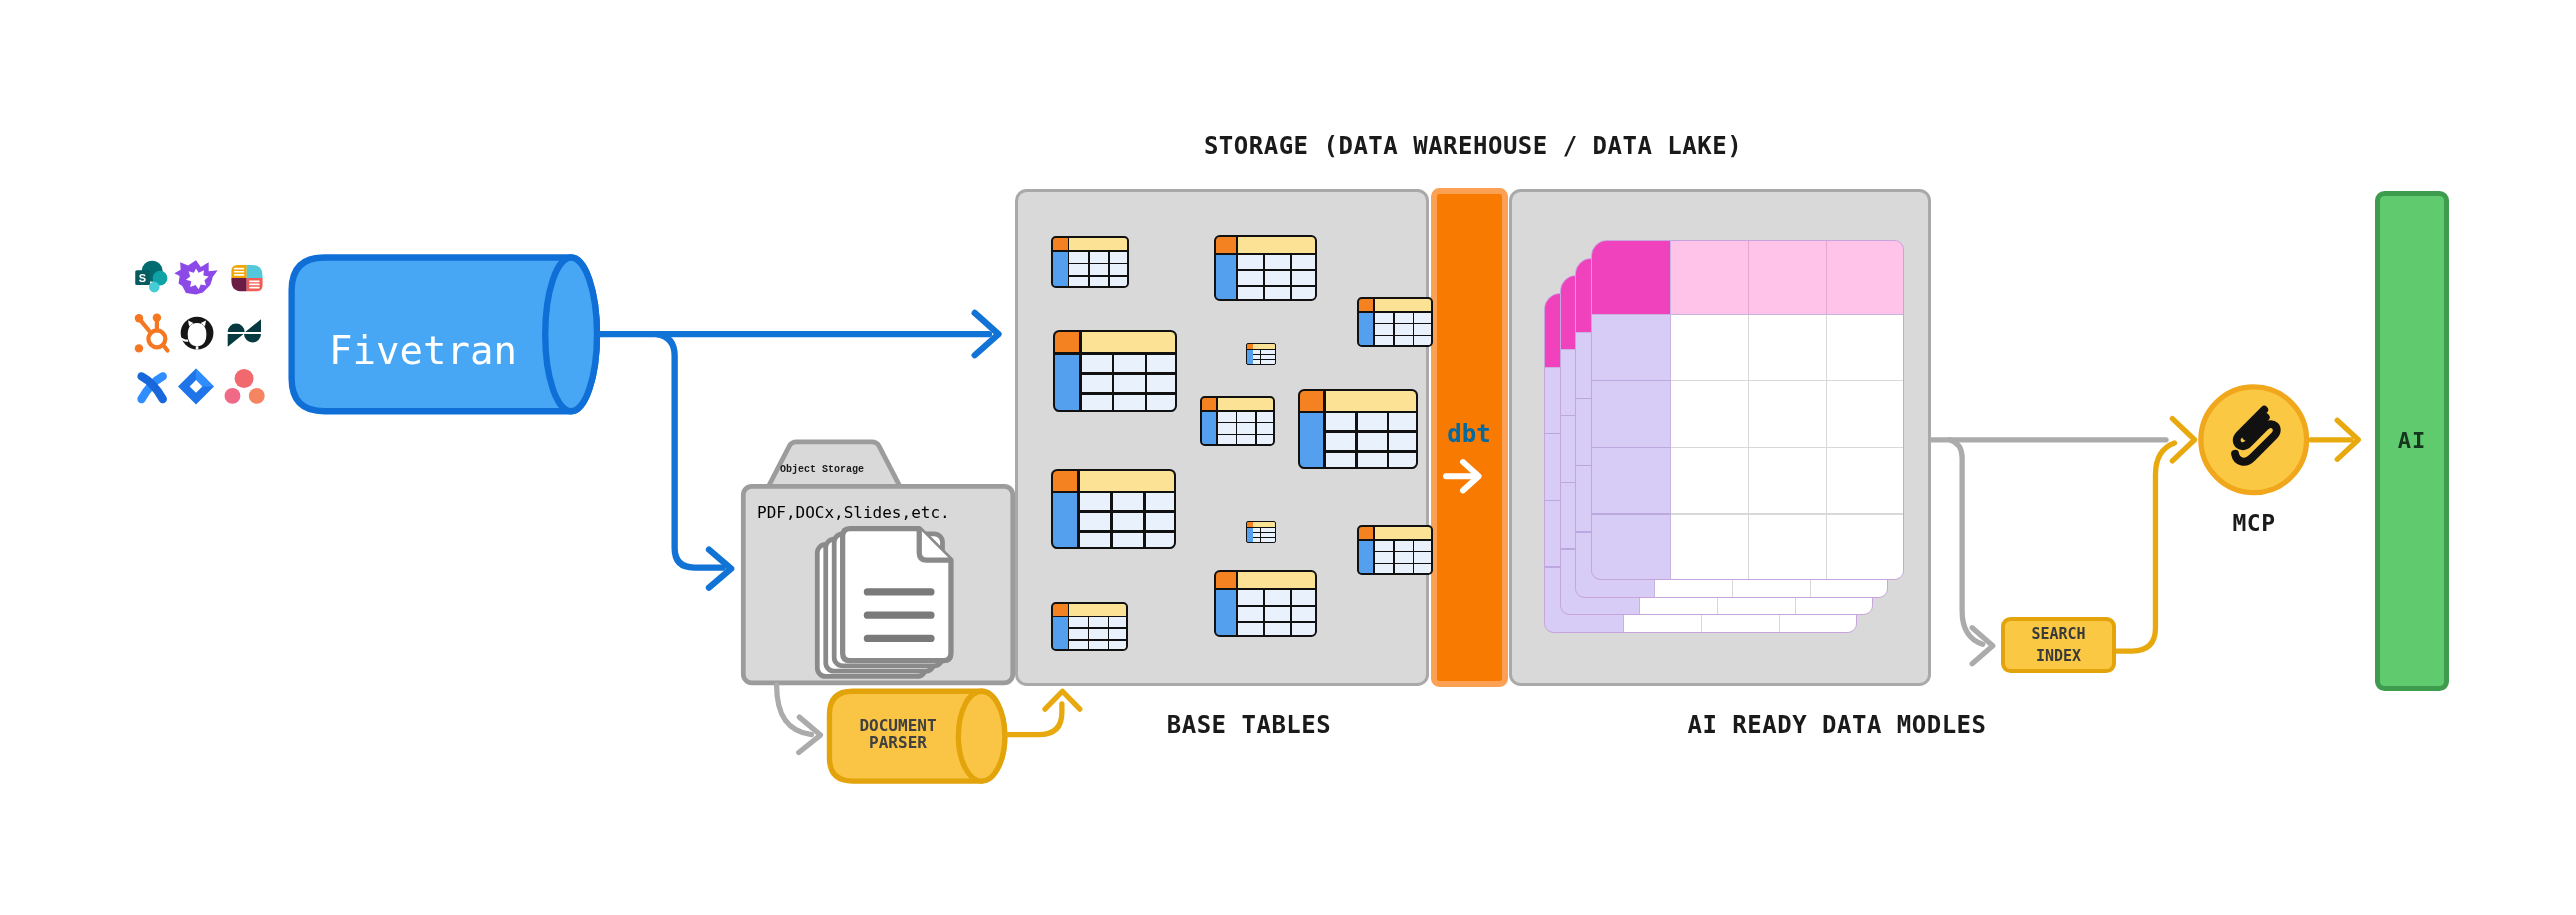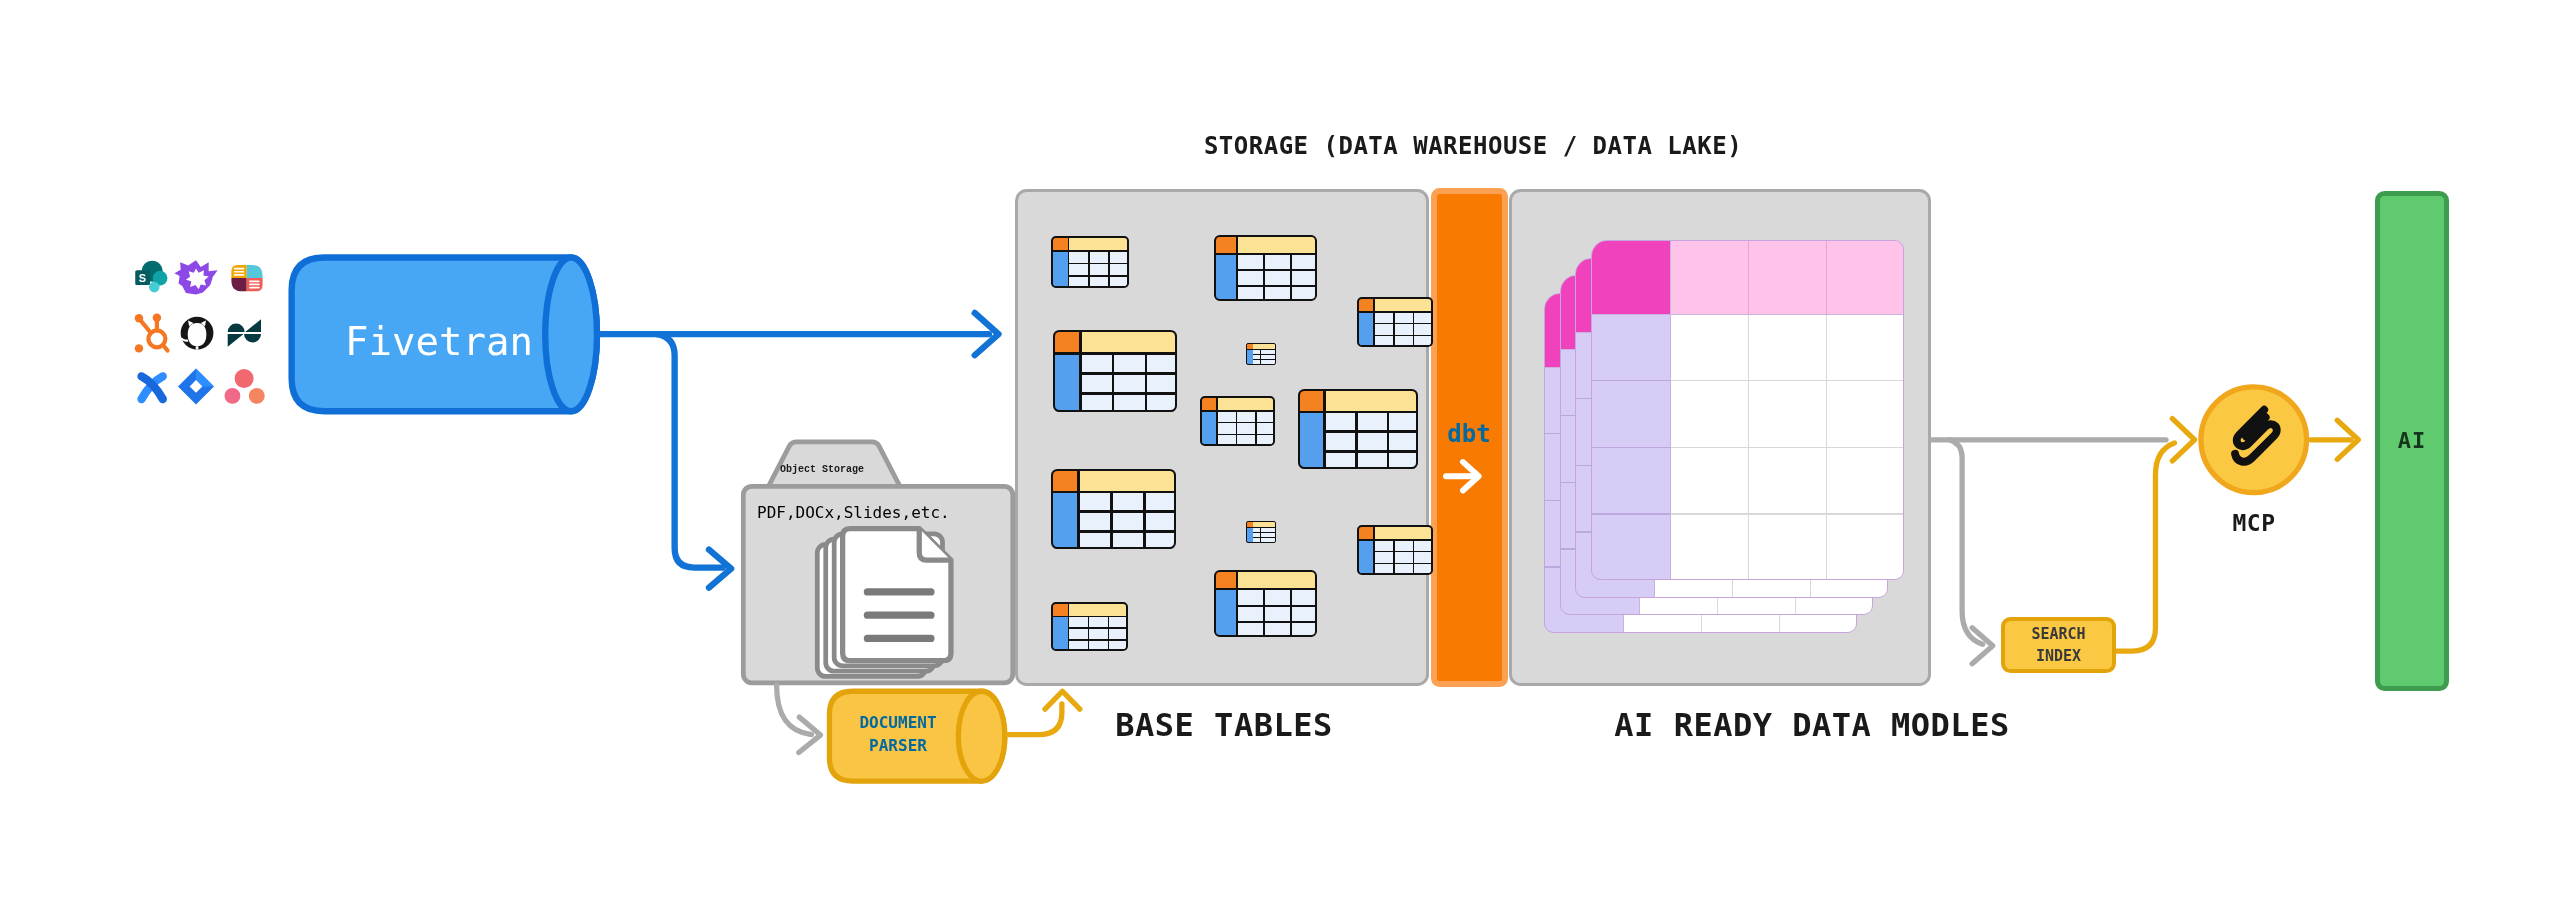--- a/index.html
+++ b/index.html
@@ -20,26 +20,26 @@
   .ai-bar { background:#5FCB6E; border:5.3px solid #3E9C4F; border-radius:9.5px; }
 
   
   .search-box { background:#FBC843; border:4.8px solid #E2A30B; border-radius:9.5px;
     display:flex; align-items:center; justify-content:center; }
 
   
   .lbl { position:absolute; color:#1A1A1A; font-weight:bold; white-space:pre-line;
          text-align:center; transform:translate(-50%,-50%); letter-spacing:0.5px; }
   .lbl-title      { font-size:24px; }
-  .lbl-section    { font-size:32px; }
+  .lbl-section    { font-size:24px;margin-left:25px; }
   .lbl-fivetran   { font-size:39px; font-weight:normal; color:#FFFFFF; letter-spacing:0; }
   .lbl-dbt        { font-size:24px; color:#0369a1; letter-spacing:0; }
   .lbl-ai         { font-size:22px; color:#16361D; letter-spacing:1.1px; }
   .lbl-mcp        { font-size:23px; }
-  .lbl-parser     { font-size:16px; color:#0369a1; line-height:23px; letter-spacing:0; }
+  .lbl-parser     { font-size:16px; color:#404040; line-height:17px; letter-spacing:0; }
   .lbl-search     { position:static; transform:none; font-size:15px; color:#3A3A3A;
                     line-height:22px; font-weight:bold; white-space:pre-line; text-align:center; }
   .lbl-folder-tab { font-family:Liberation Mono, monospace; font-size:10px; letter-spacing:0; }
   .lbl-formats    { font-size:16px; font-weight:normal; color:#000000; transform:none;
                     text-align:left; letter-spacing:0; }
   .lbl-sp-s       { font-family:"Liberation Sans",sans-serif; font-size:11px; color:#fff;
                     transform:none; display:flex; align-items:center; justify-content:center; }
 
   
   .tbl { position:absolute; display:grid; background:#111; overflow:hidden;
@@ -529,21 +529,21 @@
           <div></div>
           <div></div>
           <div></div>
           <div></div>
         </div>
       </div>
     </div>
 
   <div class="lbl lbl-title" style="left:1473px; top:146px;">STORAGE (DATA WAREHOUSE / DATA LAKE)</div>
 
-  <div class="lbl lbl-fivetran" style="left:423px; top:341px;margin-left:16px;">Fivetran</div>
+  <div class="lbl lbl-fivetran" style="left:423px; top:350px;">Fivetran</div>
 
   <div class="lbl lbl-folder-tab" style="left:822px; top:469px;">Object Storage</div>
 
   <div class="lbl lbl-formats" style="left:757px; top:503px; transform:none;">PDF,DOCx,Slides,etc.</div>
 
   <div class="lbl lbl-parser" style="left:898px; top:734px;">DOCUMENT
 PARSER</div>
 
   <div class="lbl lbl-section" style="left:1224px; top:725px;">BASE TABLES</div>
 

